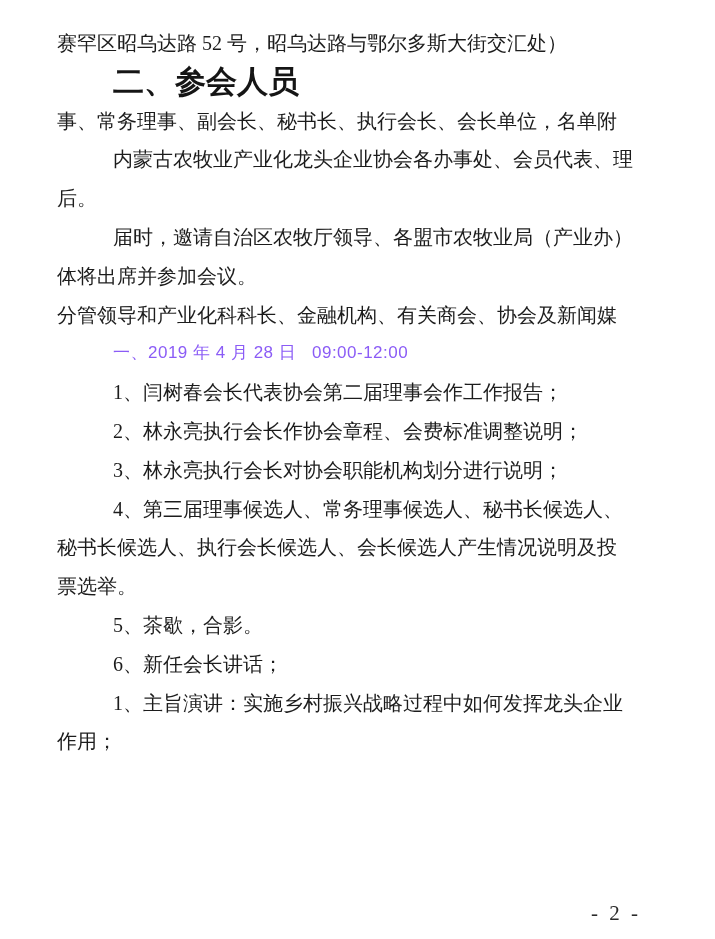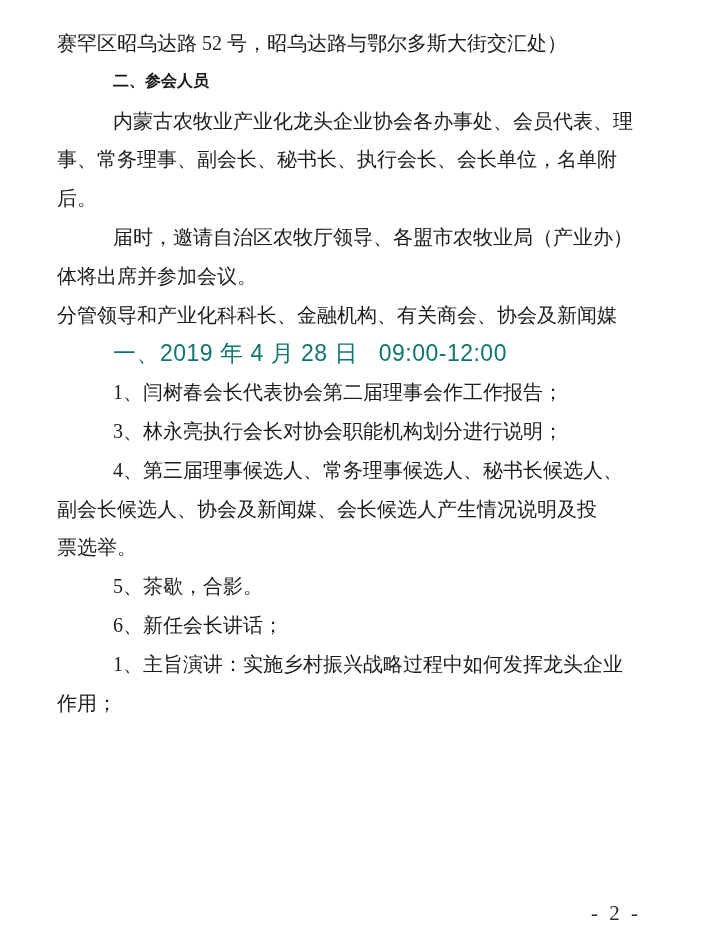--- a/index.html
+++ b/index.html
@@ -26,60 +26,61 @@
     height: 38.8px;
     line-height: 38.8px;
     white-space: pre;
     font-size: 20px;
     font-family: "Liberation Serif", "DejaVu Serif", serif;
   }
   .line.indent {
     padding-left: 56px;
   }
   .line.heading {
-    font-family: Liberation Mono, monospace;
+    font-family: Liberation Serif, serif;
     font-weight: bold;
-    font-size: 16px;
+    font-size: 31px;
     color: #151515;
   }
   .line.sans {
     font-family: "Liberation Sans", "DejaVu Sans", sans-serif;
     font-weight: normal;
-    font-size: 23px;
+    font-size: 17px;
     letter-spacing: 0.5px;
-    color: #0f766e;
+    color: #8b5cf6;
   }
   .page-number {
     position: absolute;
     right: 74px;
     bottom: 13px;
     font-size: 21px;
     letter-spacing: 3px;
     font-family: "Liberation Serif", "DejaVu Serif", serif;
     color: #2a2a2a;
   }
 </style>
 </head>
 <body>
 
 <div class="page">
   <div class="doc" id="doc-lines">
       <div class="line body">赛罕区昭乌达路 52 号，昭乌达路与鄂尔多斯大街交汇处）</div>
       <div class="line heading indent">二、参会人员</div>
+      <div class="line body">事、常务理事、副会长、秘书长、执行会长、会长单位，名单附</div>
       <div class="line body indent">内蒙古农牧业产业化龙头企业协会各办事处、会员代表、理</div>
-      <div class="line body">事、常务理事、副会长、秘书长、执行会长、会长单位，名单附</div>
       <div class="line body">后。</div>
       <div class="line body indent">届时，邀请自治区农牧厅领导、各盟市农牧业局（产业办）</div>
       <div class="line body">体将出席并参加会议。</div>
       <div class="line body">分管领导和产业化科科长、金融机构、有关商会、协会及新闻媒</div>
       <div class="line sans indent">一、2019 年 4 月 28 日   09:00-12:00</div>
       <div class="line body indent">1、闫树春会长代表协会第二届理事会作工作报告；</div>
+      <div class="line body indent">2、林永亮执行会长作协会章程、会费标准调整说明；</div>
       <div class="line body indent">3、林永亮执行会长对协会职能机构划分进行说明；</div>
       <div class="line body indent">4、第三届理事候选人、常务理事候选人、秘书长候选人、</div>
-      <div class="line body">副会长候选人、协会及新闻媒、会长候选人产生情况说明及投</div>
+      <div class="line body">秘书长候选人、执行会长候选人、会长候选人产生情况说明及投</div>
       <div class="line body">票选举。</div>
       <div class="line body indent">5、茶歇，合影。</div>
       <div class="line body indent">6、新任会长讲话；</div>
       <div class="line body indent">1、主旨演讲：实施乡村振兴战略过程中如何发挥龙头企业</div>
       <div class="line body">作用；</div>
     </div>
   <div class="page-number">- 2 -</div>
 </div>
 
 </body></html>

